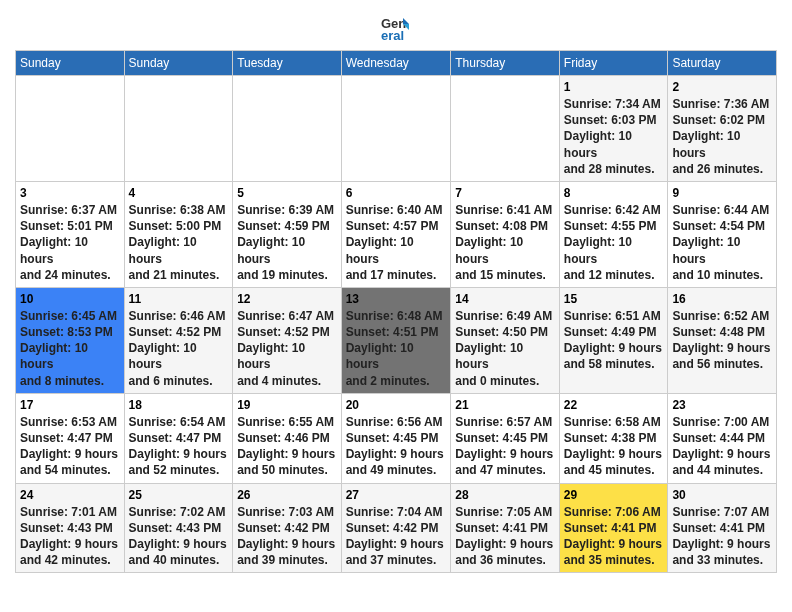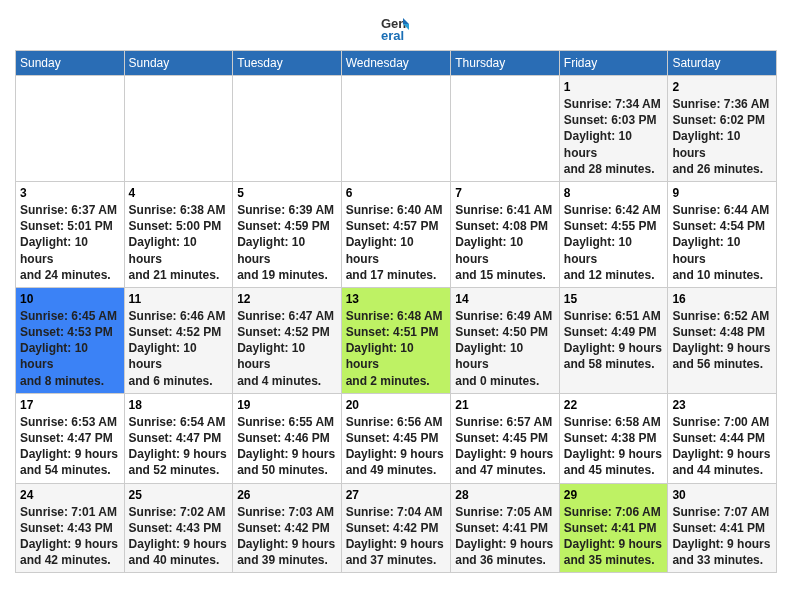--- a/index.html
+++ b/index.html
@@ -189,39 +189,39 @@
           <div class="day-info" style="white-space: pre-line;">Sunrise: 6:44 AM
 Sunset: 4:54 PM
 Daylight: 10 hours
 and 10 minutes.</div>
         </td>
       </tr>
       <tr>
         <td style="background: #3b82f6;">
           <span class="day-number">10</span>
           <div class="day-info" style="white-space: pre-line;">Sunrise: 6:45 AM
-Sunset: 4:53 PM
+Sunset: 8:53 PM
 Daylight: 10 hours
 and 8 minutes.</div>
         </td>
         <td style="background: rgb(245, 245, 245);">
           <span class="day-number">11</span>
           <div class="day-info" style="white-space: pre-line;">Sunrise: 6:46 AM
 Sunset: 4:52 PM
 Daylight: 10 hours
 and 6 minutes.</div>
         </td>
         <td style="background: rgb(245, 245, 245);">
           <span class="day-number">12</span>
           <div class="day-info" style="white-space: pre-line;">Sunrise: 6:47 AM
 Sunset: 4:52 PM
 Daylight: 10 hours
 and 4 minutes.</div>
         </td>
-        <td style="background: #bef264;">
+        <td style="background: #737373;">
           <span class="day-number">13</span>
           <div class="day-info" style="white-space: pre-line;">Sunrise: 6:48 AM
 Sunset: 4:51 PM
 Daylight: 10 hours
 and 2 minutes.</div>
         </td>
         <td style="background: rgb(245, 245, 245);">
           <span class="day-number">14</span>
           <div class="day-info" style="white-space: pre-line;">Sunrise: 6:49 AM
 Sunset: 4:50 PM
@@ -323,21 +323,21 @@
 Daylight: 9 hours
 and 37 minutes.</div>
         </td>
         <td style="background: rgb(245, 245, 245);">
           <span class="day-number">28</span>
           <div class="day-info" style="white-space: pre-line;">Sunrise: 7:05 AM
 Sunset: 4:41 PM
 Daylight: 9 hours
 and 36 minutes.</div>
         </td>
-        <td style="background: #bef264;">
+        <td style="background: #fde047;">
           <span class="day-number">29</span>
           <div class="day-info" style="white-space: pre-line;">Sunrise: 7:06 AM
 Sunset: 4:41 PM
 Daylight: 9 hours
 and 35 minutes.</div>
         </td>
         <td style="background: rgb(245, 245, 245);">
           <span class="day-number">30</span>
           <div class="day-info" style="white-space: pre-line;">Sunrise: 7:07 AM
 Sunset: 4:41 PM

